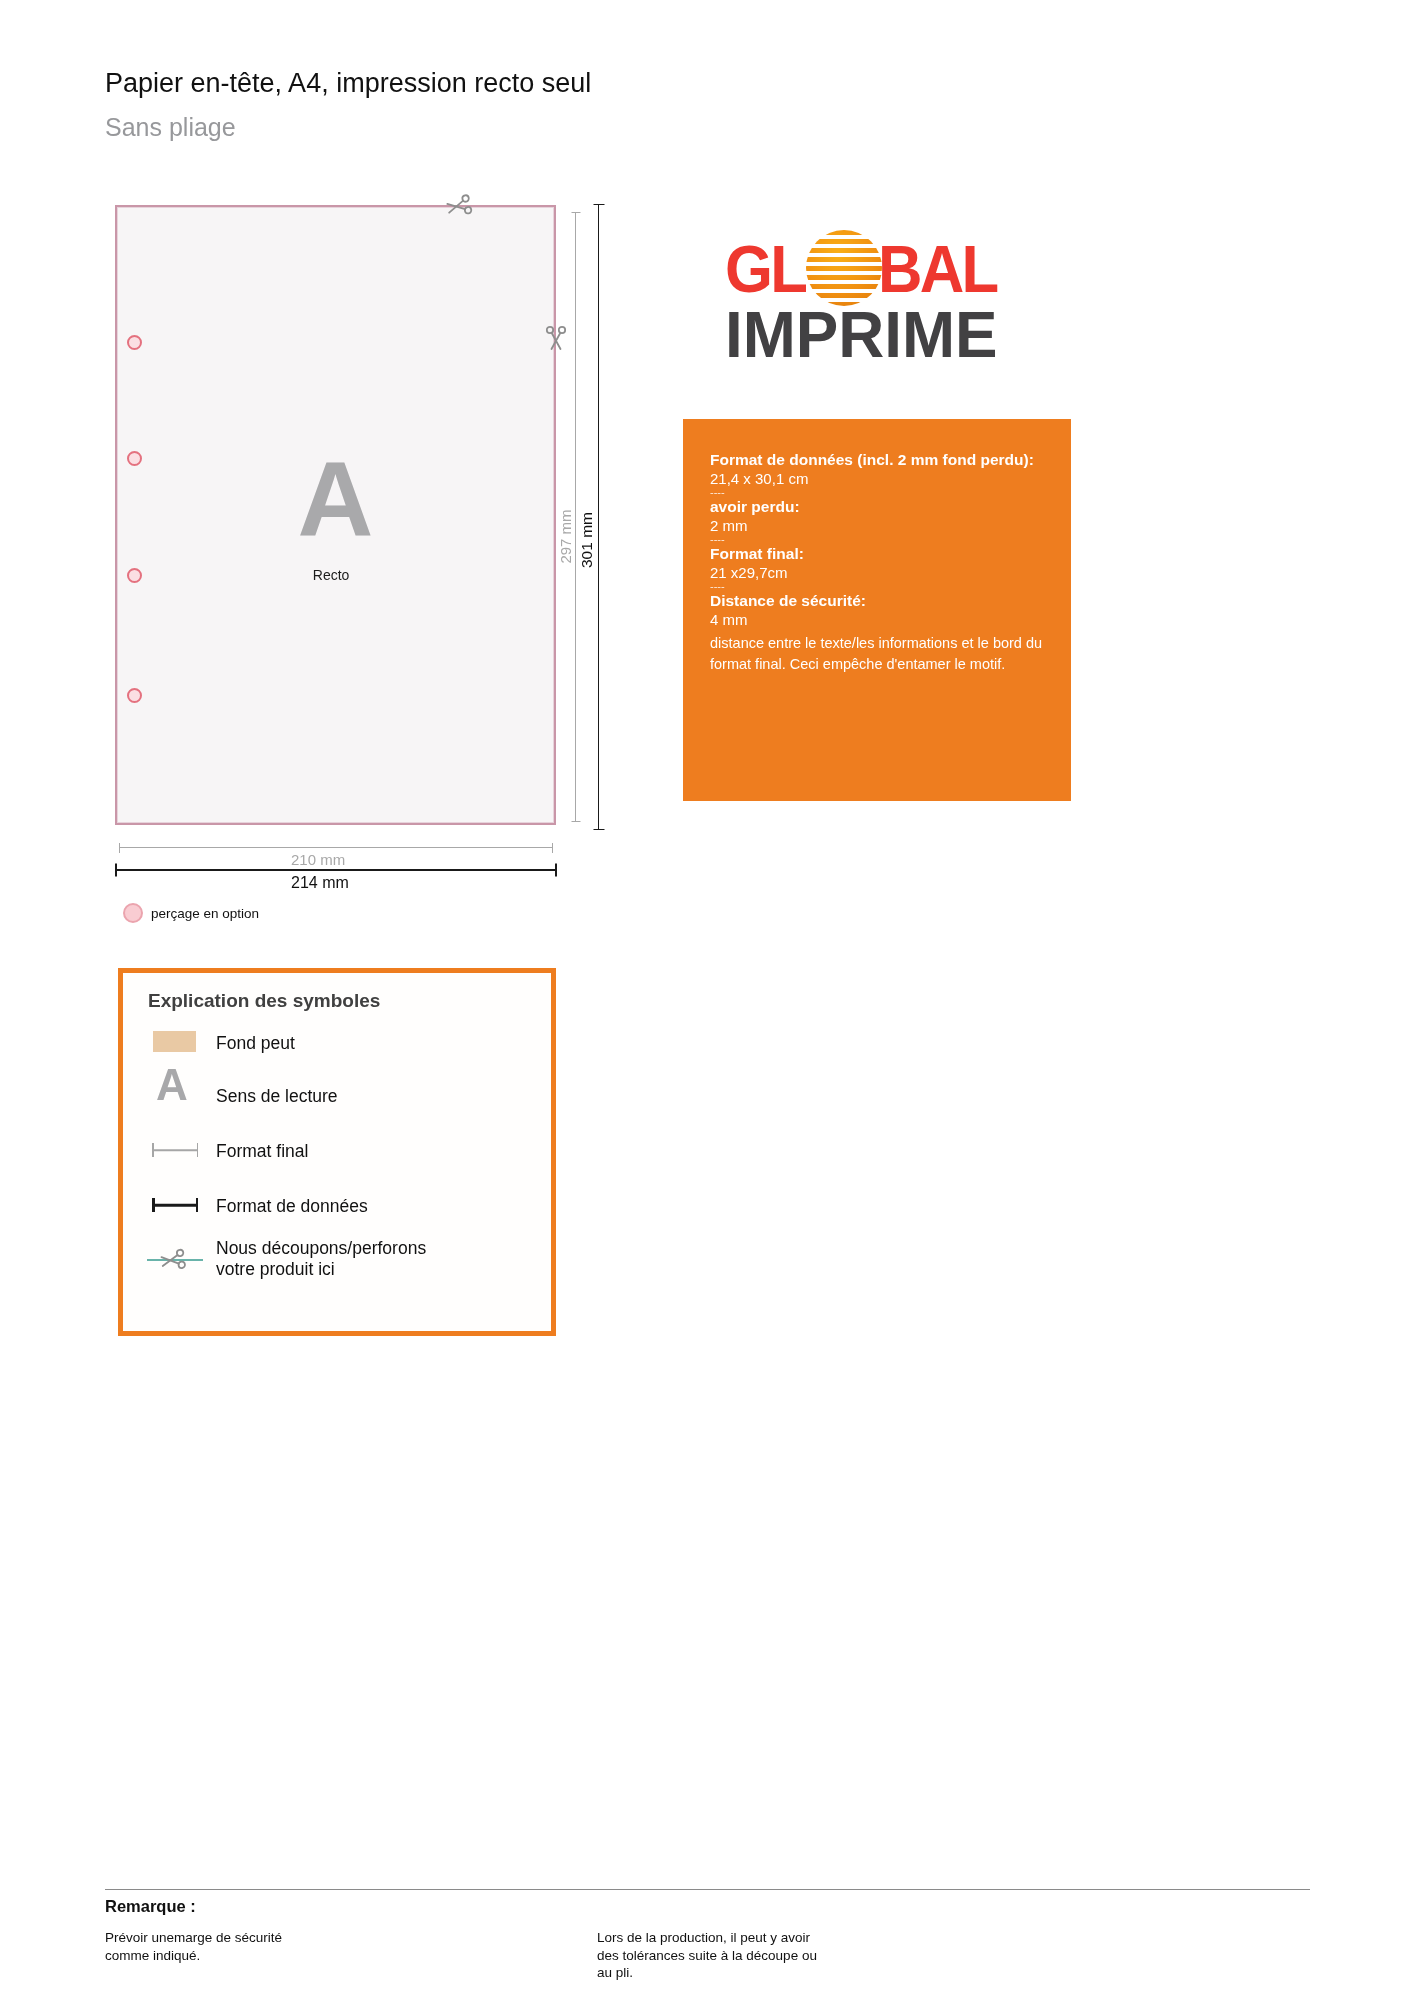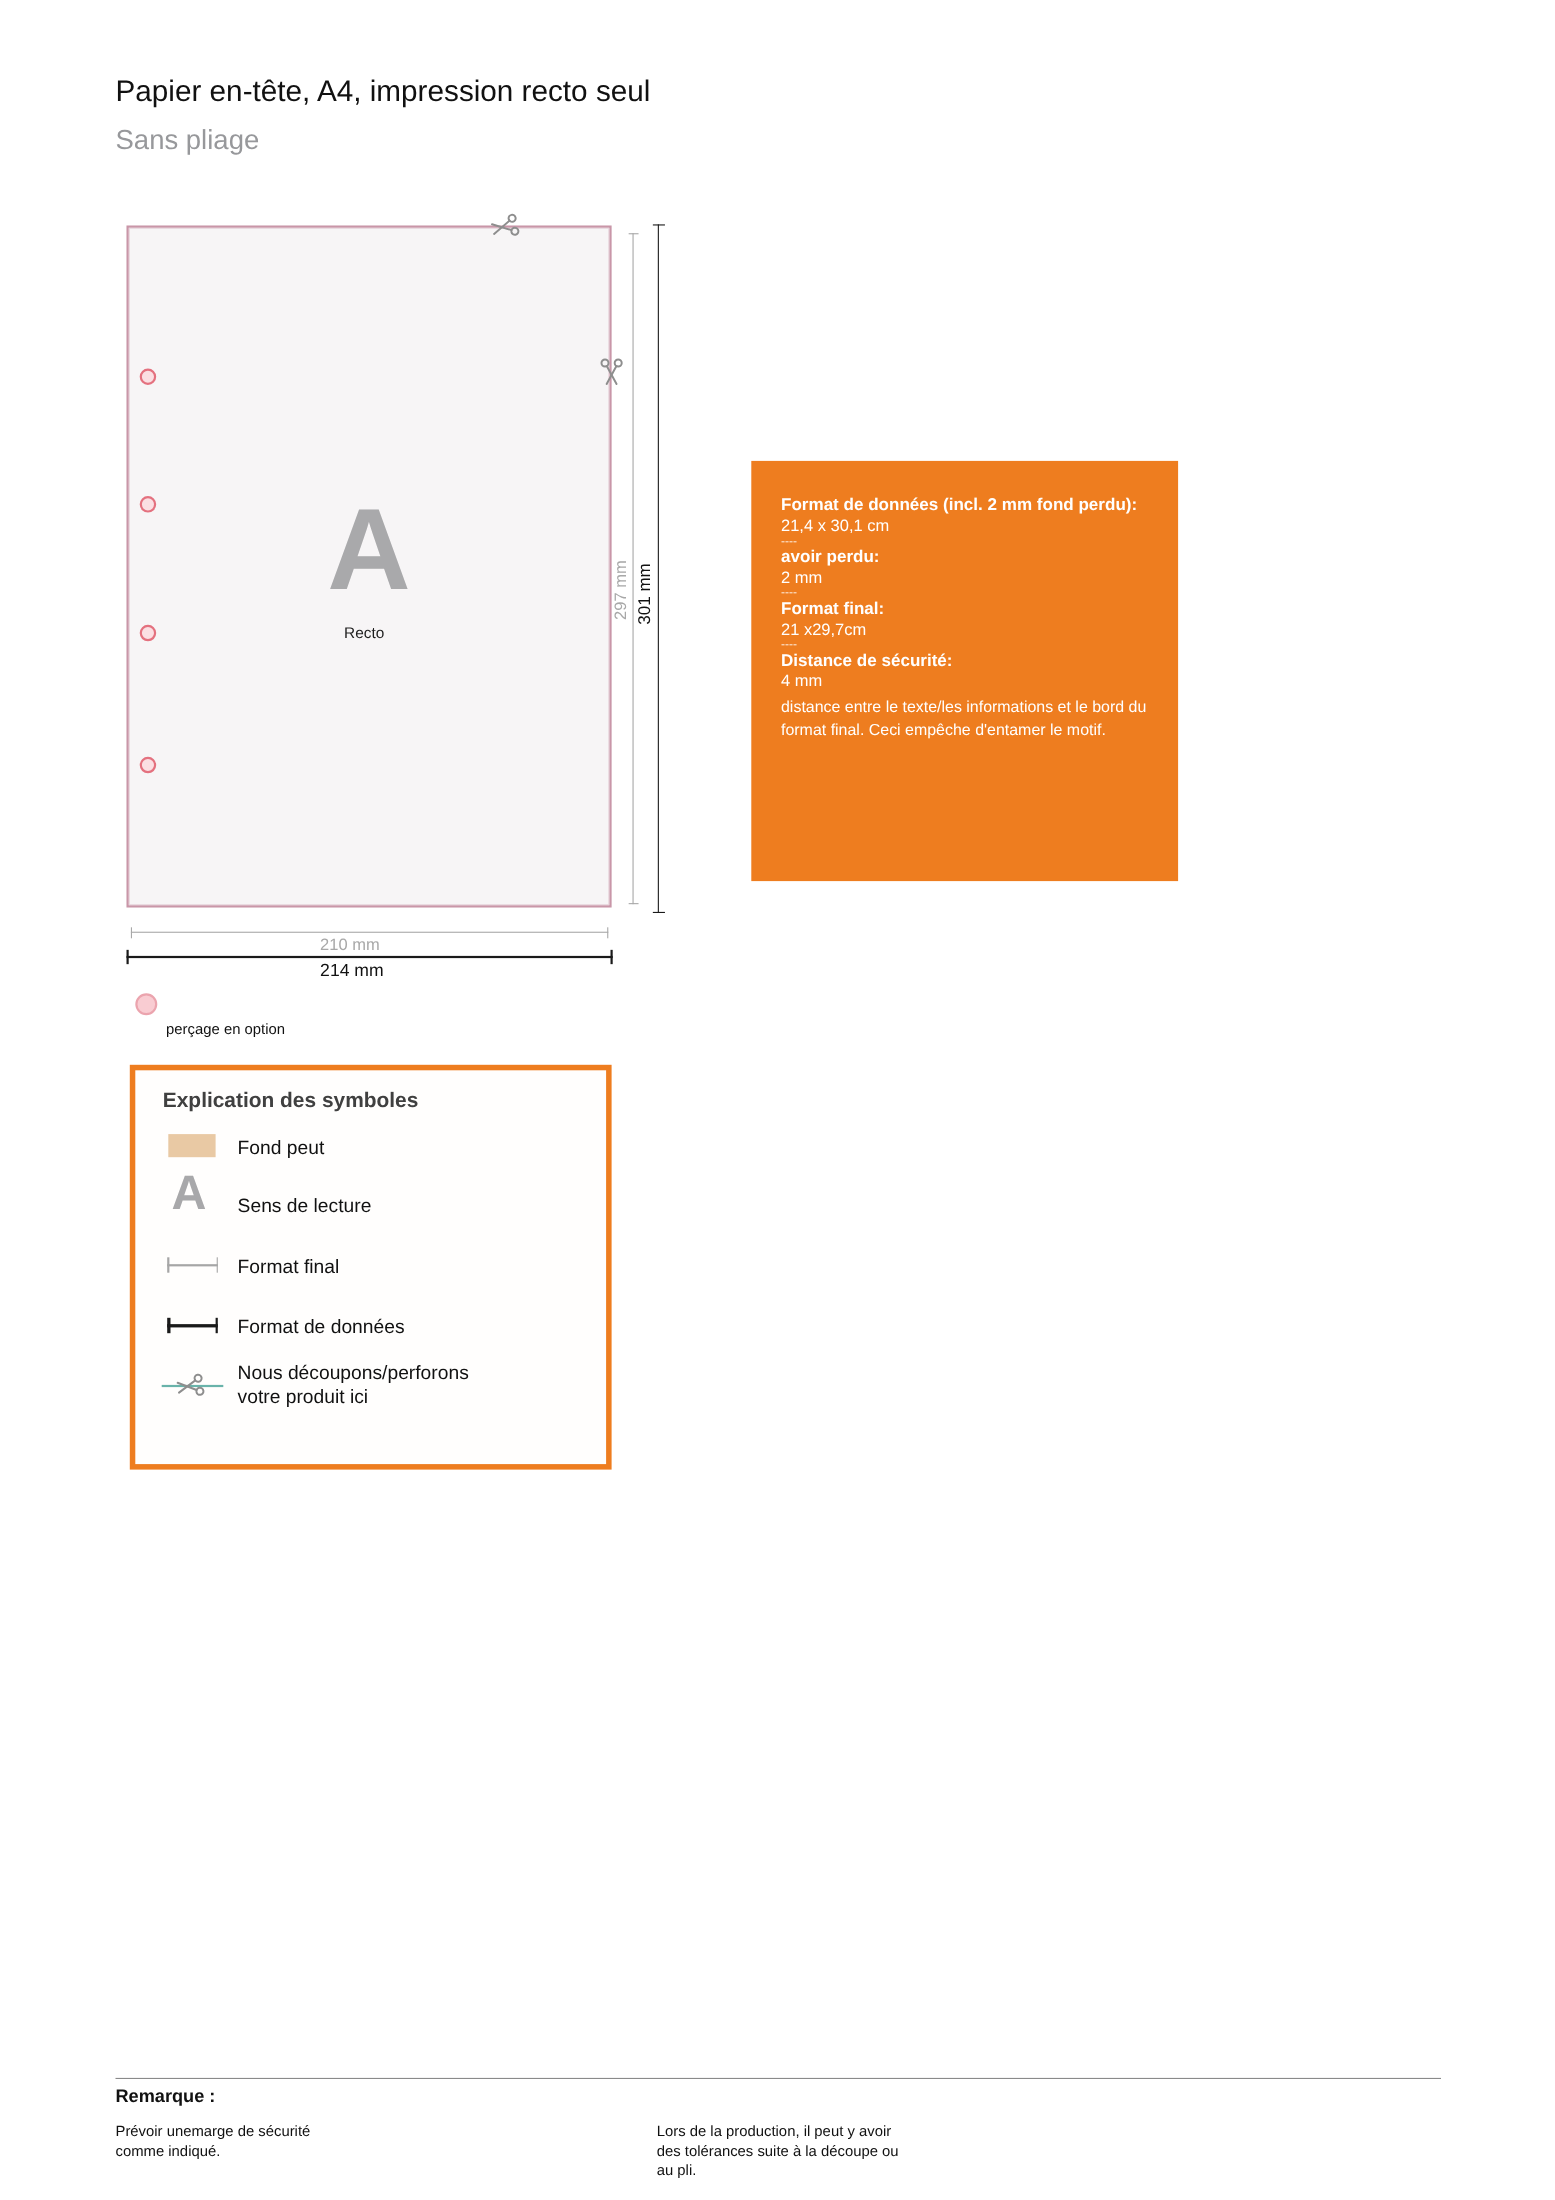--- a/index.html
+++ b/index.html
@@ -44,21 +44,21 @@
   .hline.gray .cap{height:10px;background:#a8a8a8;}
   .hline.black{left:115px;top:869px;width:442px;background:#1a1a1a;height:2px;}
   .hline.black .cap{height:13px;width:2px;background:#1a1a1a;}
   .cap.l{left:0}.cap.r{right:0}
   .hlabel{position:absolute;width:90px;}
   .hlabel.gray{left:291px;top:851px;color:#a8a8a8;font-size:15px;}
   .hlabel.black{left:291px;top:874px;color:#111;font-size:16px;}
   
   .drill-swatch{position:absolute;left:123px;top:903px;width:16px;height:16px;border-radius:50%;
     border:2px solid #eba4ae;background:#f9ccd2;}
-  .drill-label{position:absolute;left:151px;top:928px;font-size:13.5px;color:#111;}
+  .drill-label{position:absolute;left:151px;top:906px;font-size:13.5px;color:#111;}
   
   .logo{position:absolute;left:725px;top:228px;width:310px;}
   .logo-row1{display:flex;align-items:center;height:80px;}
   .logo-red{font-weight:bold;font-size:67px;line-height:1;color:#ee382f;
     letter-spacing:-3px;transform:scaleX(.92);transform-origin:left center;}
   .logo-red.right{transform-origin:left center;margin-left:-4px;}
   .globe{width:76px;height:76px;border-radius:50%;flex:0 0 auto;margin-left:-6px;
     background-image:
       repeating-linear-gradient(180deg, rgba(255,255,255,0) 0 5.5px, #ffffff 5.5px 9px),
       radial-gradient(circle at 42% 32%, #f9b016, #f19112 55%, #e07a0b 95%);}
@@ -161,20 +161,28 @@
   <div class="hline black">
     <span class="cap l"></span>
       <span class="cap r"></span>
   </div>
   <div class="hlabel gray">210 mm</div>
   <div class="hlabel black">214 mm</div>
 
   <div class="drill-swatch"></div>
   <div class="drill-label">perçage en option</div>
 
+  <div class="logo">
+    <div class="logo-row1">
+      <span class="logo-red">GL</span>
+      <span class="globe"></span>
+      <span class="logo-red right">BAL</span>
+    </div>
+    <div class="logo-row2">IMPRIME</div>
+  </div>
 
   <div class="info">
     <p class="h">Format de données (incl. 2 mm fond perdu):</p>
     <p class="v">21,4 x 30,1 cm</p>
     <p class="sep">----</p>
     <p class="h mt2">avoir perdu:</p>
     <p class="v mt15">2 mm</p>
     <p class="sep mt20">----</p>
     <p class="h mt3">Format final:</p>
     <p class="v">21 x29,7cm</p>

